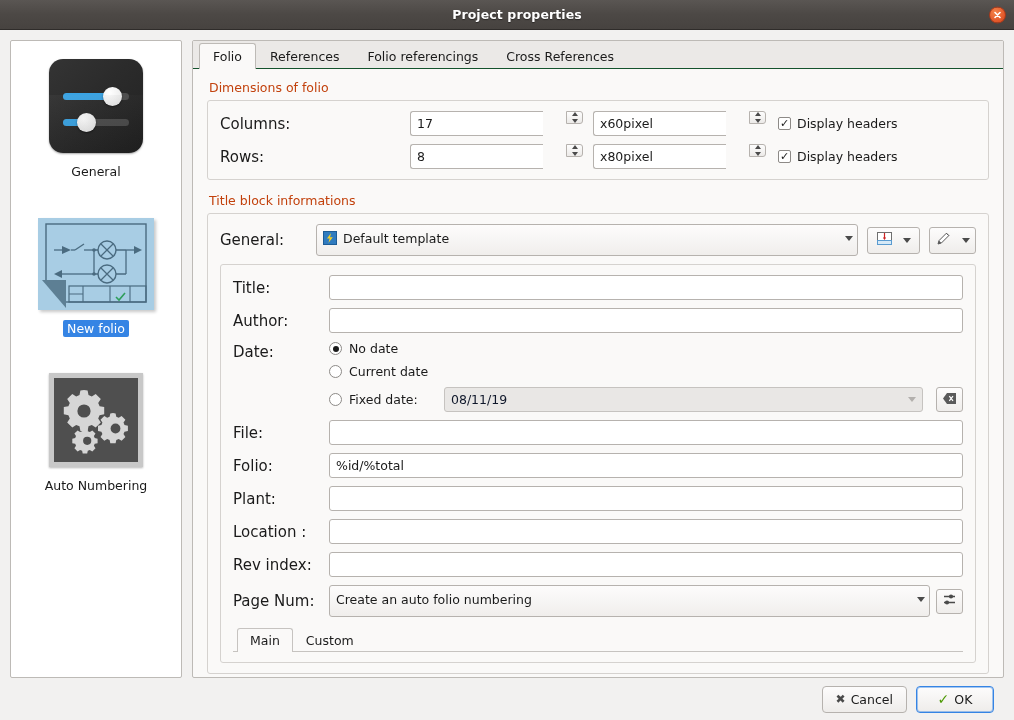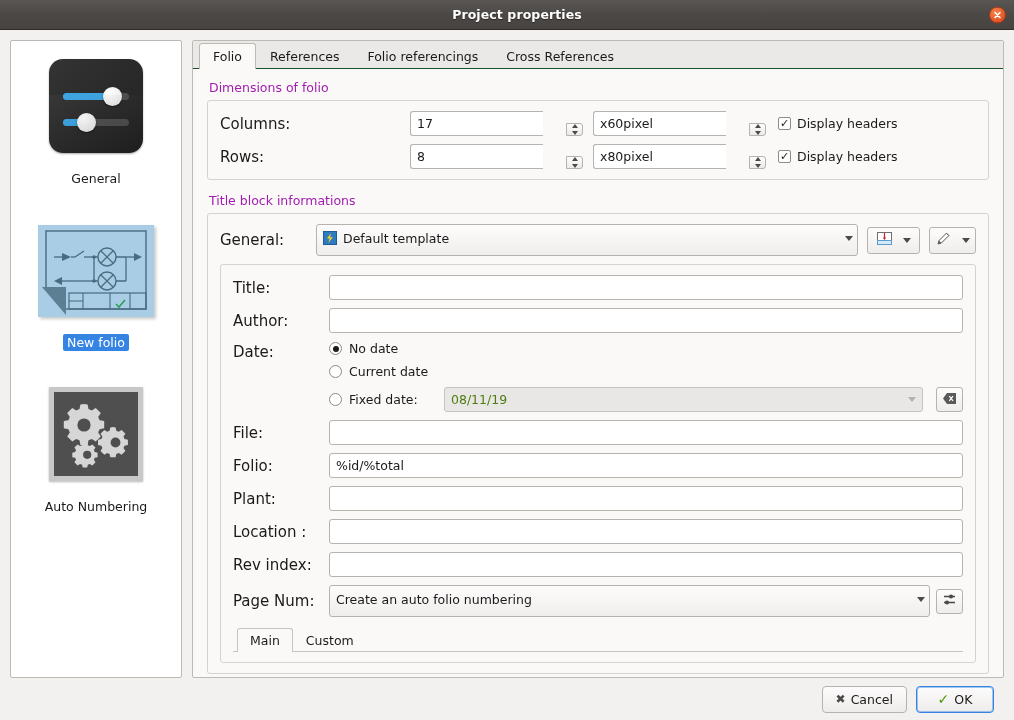--- a/index.html
+++ b/index.html
@@ -55,21 +55,21 @@
     border: 1px solid #bdbab6;
     border-radius: 2px;
     padding-top: 18px;
     display: flex; flex-direction: column; align-items: center;
     gap: 0px;
     flex: none;
   }
   .side-item { width: 100%; display:flex; flex-direction:column; align-items:center; cursor:pointer; }
   .side-icon-wrap { display:flex; align-items:center; justify-content:center; }
   .side-label {
-    margin-top: 17px; font-size: 12.5px; color: #1a1a1a; padding: 1px 4px; border-radius:2px;text-align:right;
+    margin-top: 10px; font-size: 12.5px; color: #1a1a1a; padding: 1px 4px; border-radius:2px;text-align:right;
   }
   .side-label.selected { background: #3584e4; color: #ffffff; }
   .gap1 { height: 38px; }
   .gap2 { height: 36px; }
 
   
   .ico-general {
     width: 94px; height: 94px; border-radius: 14px;
     background: linear-gradient(135deg, #343434 0%, #2b2b2b 45%, #222222 100%);
     position: relative; box-shadow: 0 1px 2px rgba(0,0,0,.35);
@@ -133,42 +133,42 @@
   .tab.active {
     background: #faf9f8;
     border-color: #bdbab6;
     border-radius: 3px 3px 0 0;
     z-index: 2;
   }
 
   .scrollarea { flex: 1; padding: 11px 14px 0 14px; overflow: hidden; position: relative; }
 
   
-  .group-title { font-size: 12.5px; margin: 0 0 5px 2px; color:#a21caf; }
+  .group-title { font-size: 12.5px; margin: 0 0 5px 2px; color:#c2410c; }
   .groupbox {
     border: 1px solid #d5d2cf;
     border-radius: 3px;
     background: #faf9f8;
     padding: 10px 12px;
   }
 
   
   .frow { display:flex; align-items:center; gap: 0; margin-bottom: 8px; }
   .frow:last-child { margin-bottom: 0; }
   .flabel { width: 190px; font-size: 15px; flex:none; }
   .flabel.narrow { width: 96px; }
 
   
   .inp {
     height: 25px; border: 1px solid #b6b2ae; border-radius: 3px;
     background: #ffffff; padding: 0 6px;
     font-family: inherit; font-size: 12.5px; color:#1a1a1a;
     display:flex; align-items:center;
   }
-  .spin { display:flex; align-items:flex-end; width: 173px; gap: 23px; }
+  .spin { display:flex; align-items:flex-start; width: 173px; gap: 23px; }
   .spin .inp { flex:1; border-right:none; border-radius: 3px 0 0 3px; }
   .spin-btns {
     width: 17px; border: 1px solid #b6b2ae; border-radius: 0 3px 3px 0;
     background: linear-gradient(180deg,#fdfdfd,#eceae8);
     display:flex; flex-direction:column; align-items:center; justify-content:center;
     cursor:pointer;
   }
   .spin-btns .ar { width:0;height:0;border-left:3.5px solid transparent;border-right:3.5px solid transparent; }
   .ar.up { border-bottom:4px solid #4a4a4a; margin-bottom:3px; }
   .ar.dn { border-top:4px solid #4a4a4a; }
@@ -203,21 +203,21 @@
 
   .radio-row { display:flex; align-items:center; gap:7px; margin-bottom: 8px; cursor:pointer; }
   .radio {
     width:13px;height:13px;border-radius:50%;border:1px solid #8d8a87;background:#fff;
     display:flex;align-items:center;justify-content:center; flex:none;
   }
   .radio .dot { width:6px;height:6px;border-radius:50%;background:#1a1a1a; }
 
   .disabled-inp {
     height: 25px; border: 1px solid #c6c3c0; border-radius: 3px;
-    background: #e9e7e5; color:#4d7c0f; padding: 0 6px;
+    background: #e9e7e5; color:#0f172a; padding: 0 6px;
     display:flex; align-items:center; font-size:12.5px;
   }
 
   
   .inner-tabbar { display:flex; align-items:flex-end; margin-top:10px; padding-left:4px; border-bottom:1px solid #c6c3c0; }
   .inner-tab {
     padding: 4px 12px; font-size:12.5px; cursor:pointer;
     border:1px solid transparent; border-bottom:none; position:relative; top:1px;
   }
   .inner-tab.active { background:#faf9f8; border-color:#c6c3c0; border-radius:3px 3px 0 0; }

